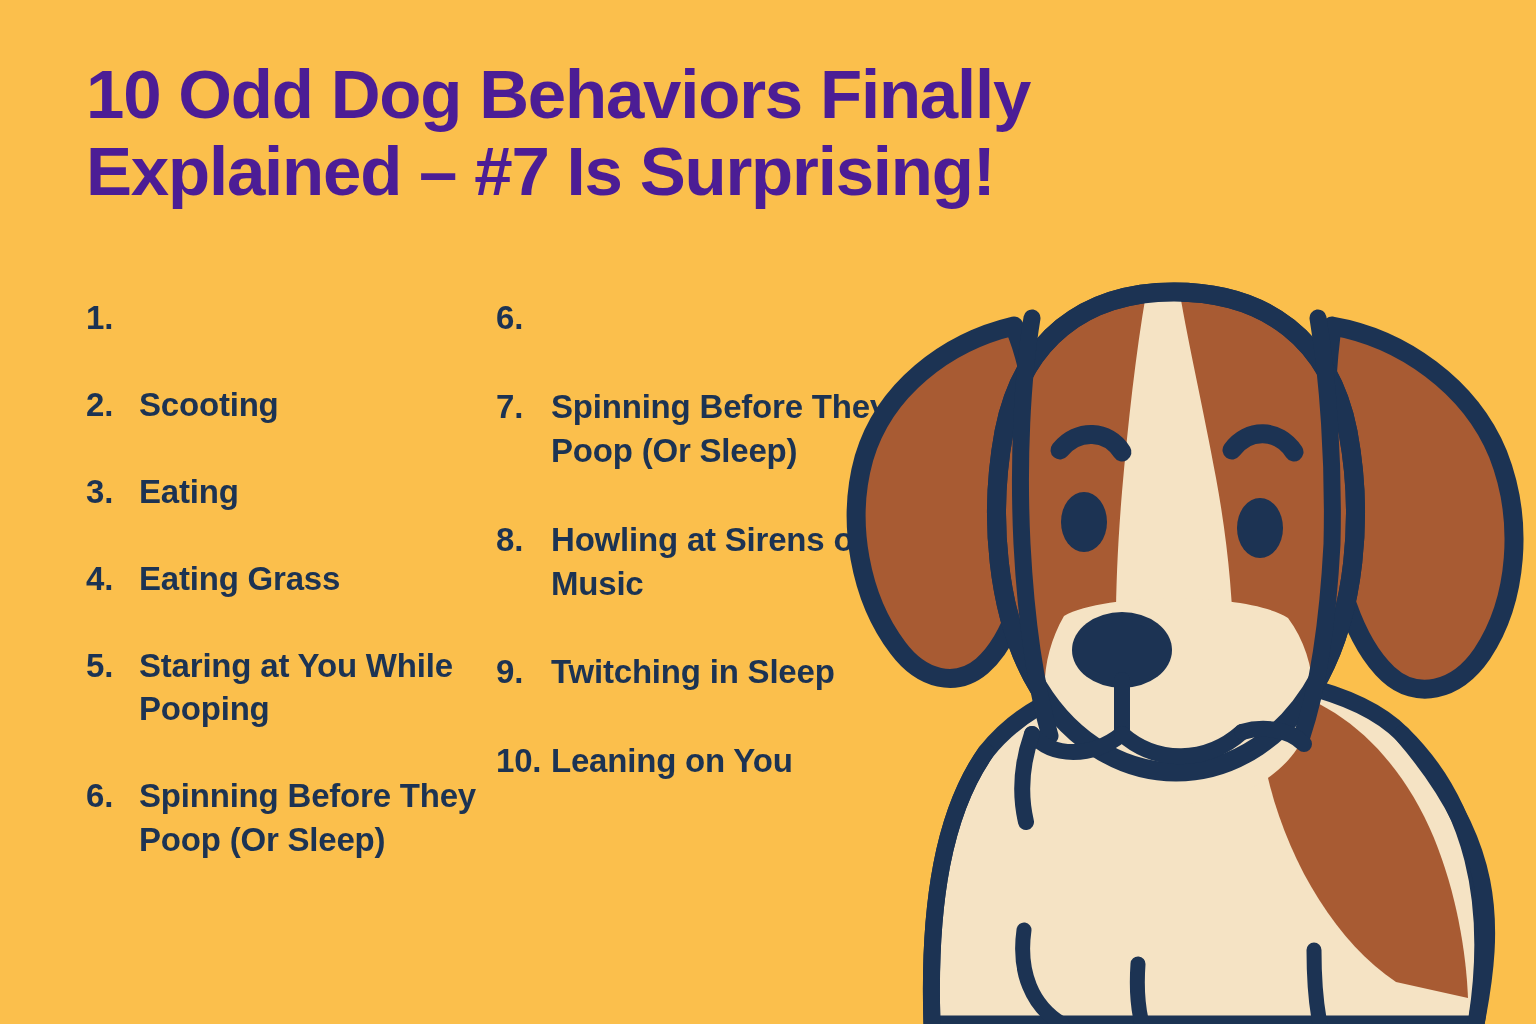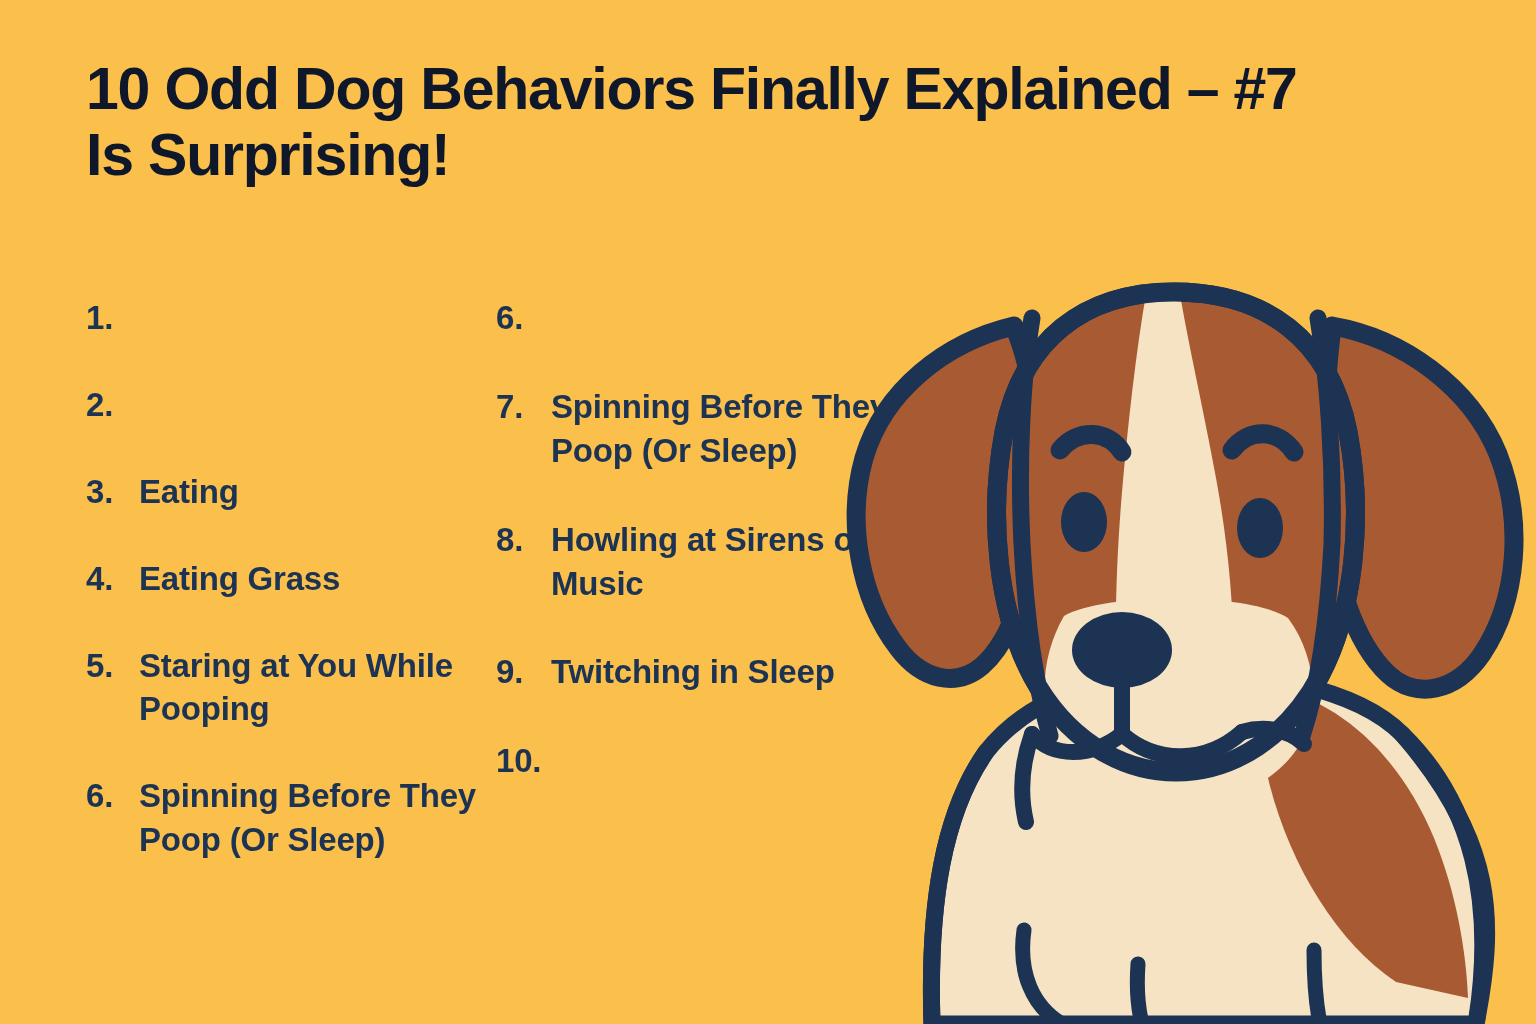--- a/index.html
+++ b/index.html
@@ -22,22 +22,22 @@
     background:#FBBF4C;
     overflow:hidden;
   }
 
   
   .title {
     position:absolute;
     left:86px;
     top:56px;
     width:1240px;
-    color:#0f172a;
-    font-size:59px;
+    color:#4c1d95;
+    font-size:69px;
     font-weight:bold;
     line-height:1.12;
     letter-spacing:-1.2px;
   }
 
   
   .columns {
     position:absolute;
     left:86px;
     top:296px;
@@ -100,20 +100,21 @@
   <div class="columns">
 
     <div class="column col-left">
 
       <div class="list-item">
         <span class="item-num">1.</span>
       </div>
 
       <div class="list-item">
         <span class="item-num">2.</span>
+        <span class="item-text">Scooting</span>
       </div>
 
       <div class="list-item">
         <span class="item-num">3.</span>
         <span class="item-text">Eating</span>
       </div>
 
       <div class="list-item">
         <span class="item-num">4.</span>
         <span class="item-text">Eating Grass</span>
@@ -147,20 +148,21 @@
         <span class="item-text">Howling at Sirens or Music</span>
       </div>
 
       <div class="list-item">
         <span class="item-num">9.</span>
         <span class="item-text">Twitching in Sleep</span>
       </div>
 
       <div class="list-item">
         <span class="item-num">10.</span>
+        <span class="item-text">Leaning on You</span>
       </div>
 
     </div>
 
   </div>
 
   <svg id="dog" viewBox="0 0 700 742">
     <defs>
       <clipPath id="frameClip">
         <rect x="0" y="0" width="700" height="742"></rect>

